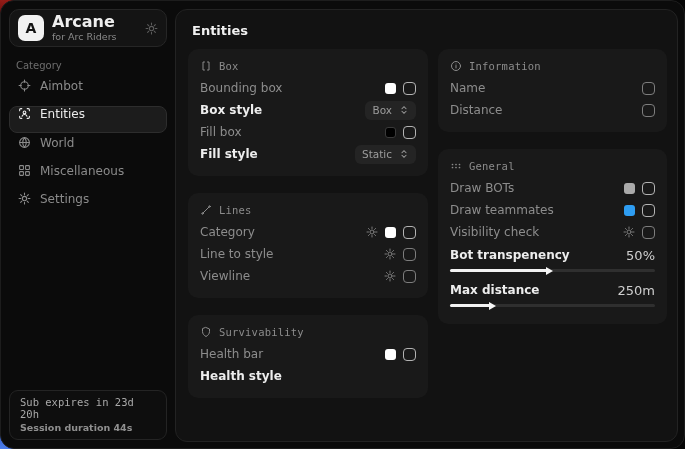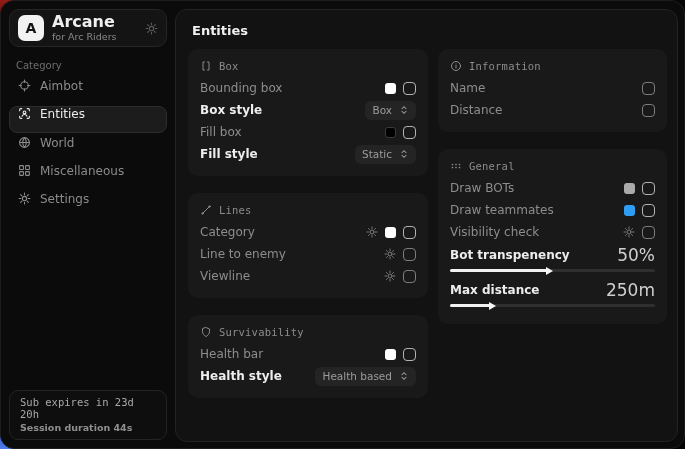--- a/index.html
+++ b/index.html
@@ -73,21 +73,21 @@
   .row-gear{color:#7e7e7e;display:flex;align-items:center;}
   .row-gear svg{width:12px;height:12px;}
 
   .dropdown{display:inline-flex;align-items:center;gap:7px;background:#242424;border-radius:6px;
     height:19px;padding:0 7px;cursor:default;}
   .dd-label{font-size:10.5px;color:#9c9c9c;}
   .dropdown svg{width:10px;height:10px;color:#9c9c9c;}
 
   .slider-row{padding:3px 0 6px;}
   .slider-top{display:flex;align-items:center;justify-content:space-between;height:18px;}
-  .value{font-size:17px;color:#cfcfcf;}
+  .value{font-size:13px;color:#cfcfcf;}
   .slider-track{position:relative;height:3px;background:#2f2f2f;border-radius:2px;margin-top:5px;}
   .slider-fill{position:relative;height:3px;background:#f2f2f2;border-radius:2px;}
   .slider-thumb{position:absolute;right:-5px;top:-2.5px;width:0;height:0;
     border-left:7px solid #f6f6f6;border-top:4px solid transparent;border-bottom:4px solid transparent;}
 </style>
 </head>
 <body>
 
 <div class="bg-red"></div>
 <div class="bg-blue"></div>
@@ -249,21 +249,21 @@
                     <circle cx="12" cy="12" r="4"></circle>
                     <path d="M12 2v3M12 19v3M2 12h3M19 12h3M4.9 4.9l2.1 2.1M17 17l2.1 2.1M19.1 4.9L17 7M7 17l-2.1 2.1"></path>
                   </svg>
               </span>
               <span class="swatch" style="background-color: rgb(255, 255, 255);"></span>
               <span class="checkbox"></span>
             </span>
           </div>
 
           <div class="row">
-            <span class="label">Line to enemy</span>
+            <span class="label">Line to style</span>
             <span class="controls">
               <span class="row-gear">
                 <svg viewBox="0 0 24 24" fill="none" stroke="currentColor" stroke-width="2" stroke-linecap="round">
                     <circle cx="12" cy="12" r="4"></circle>
                     <path d="M12 2v3M12 19v3M2 12h3M19 12h3M4.9 4.9l2.1 2.1M17 17l2.1 2.1M19.1 4.9L17 7M7 17l-2.1 2.1"></path>
                   </svg>
               </span>
               <span class="checkbox dim"></span>
             </span>
           </div>
@@ -295,26 +295,20 @@
           <div class="row">
             <span class="label">Health bar</span>
             <span class="controls">
               <span class="swatch" style="background-color: rgb(255, 255, 255);"></span>
               <span class="checkbox"></span>
             </span>
           </div>
 
           <div class="row">
             <span class="label bright">Health style</span>
-            <span class="dropdown">
-              <span class="dd-label">Health based</span>
-              <svg viewBox="0 0 24 24" fill="none" stroke="currentColor" stroke-width="2.5" stroke-linecap="round">
-                  <path d="M7 9l5-5 5 5M7 15l5 5 5-5"></path>
-                </svg>
-            </span>
           </div>
         </div>
       </div>
 
       <div class="col col-right">
 
         <div class="card">
           <div class="card-header">
             <span style="display:flex">
               <svg viewBox="0 0 24 24" fill="none" stroke="currentColor" stroke-width="2" stroke-linecap="round">

